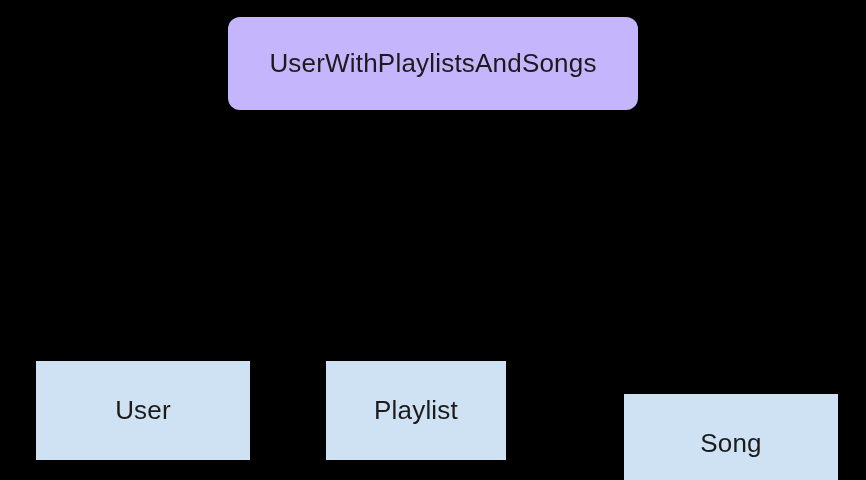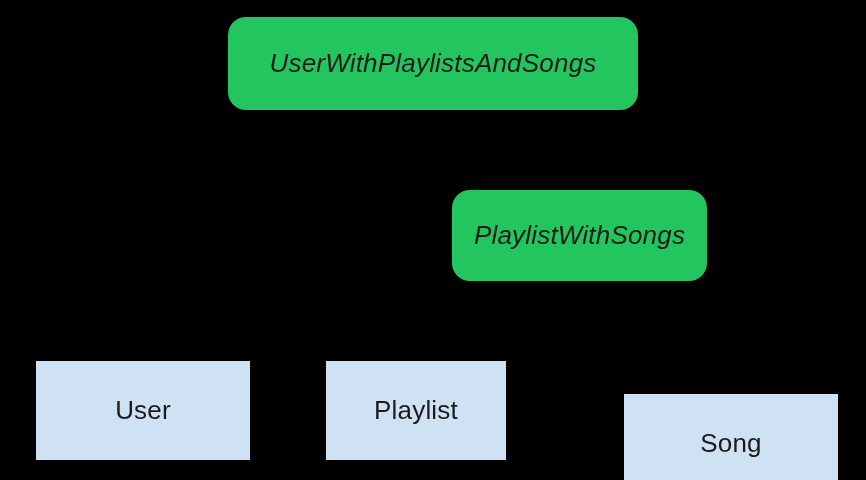--- a/index.html
+++ b/index.html
@@ -23,23 +23,22 @@
     box-sizing: border-box;
   }
   .node .label {
     font-size: 26px;
     color: #1b1b1b;
     white-space: nowrap;
     letter-spacing: 0.2px;
   }
   
   .relation {
-    background: #22c55e;
-    border-radius: 18px;
-    font-style: italic;
+    background: #c4b5fd;
+    border-radius: 12px;
   }
   
   .entity {
     background: #cfe2f3;
     text-align: center;
   }
   #node-user-with-playlists-and-songs {
     left: 228px; top: 17px; width: 410px; height: 93px;
   }
   #node-playlist-with-songs {
@@ -57,23 +56,20 @@
 </style>
 </head>
 <body>
 
 <div class="canvas">
 
   <div class="node relation" id="node-user-with-playlists-and-songs">
     <span class="label">UserWithPlaylistsAndSongs</span>
   </div>
 
-  <div class="node relation" id="node-playlist-with-songs">
-    <span class="label">PlaylistWithSongs</span>
-  </div>
 
   <div class="node entity" id="node-user">
     <span class="label">User</span>
   </div>
 
   <div class="node entity" id="node-playlist">
     <span class="label">Playlist</span>
   </div>
 
   <div class="node entity" id="node-song">

